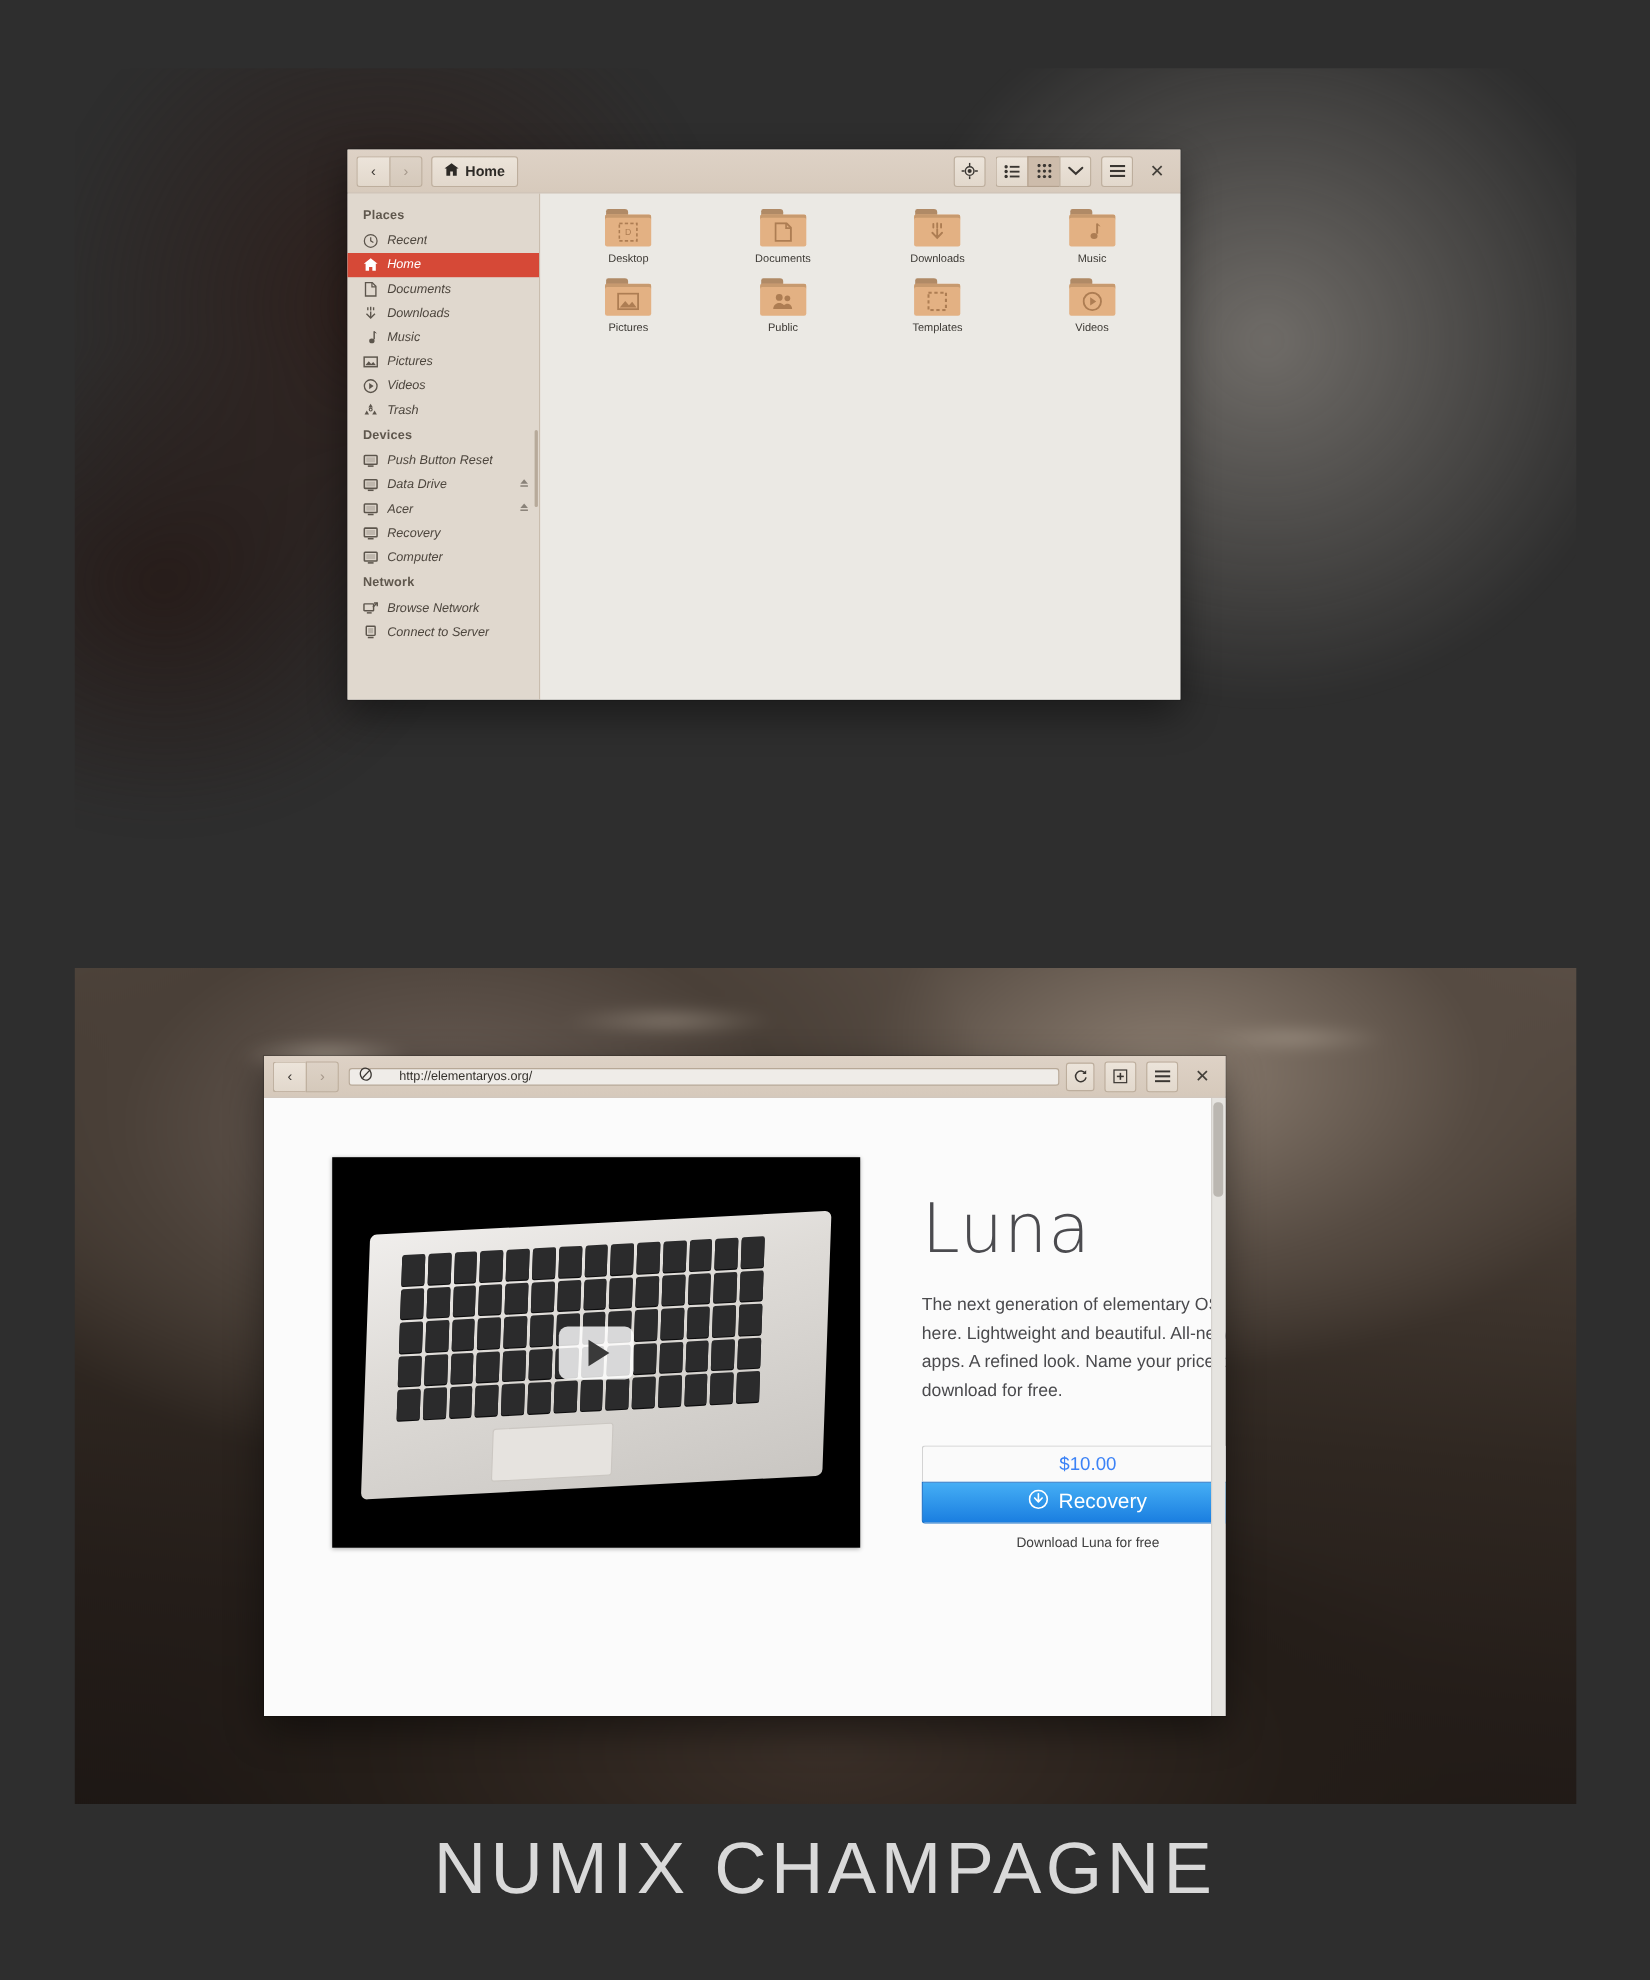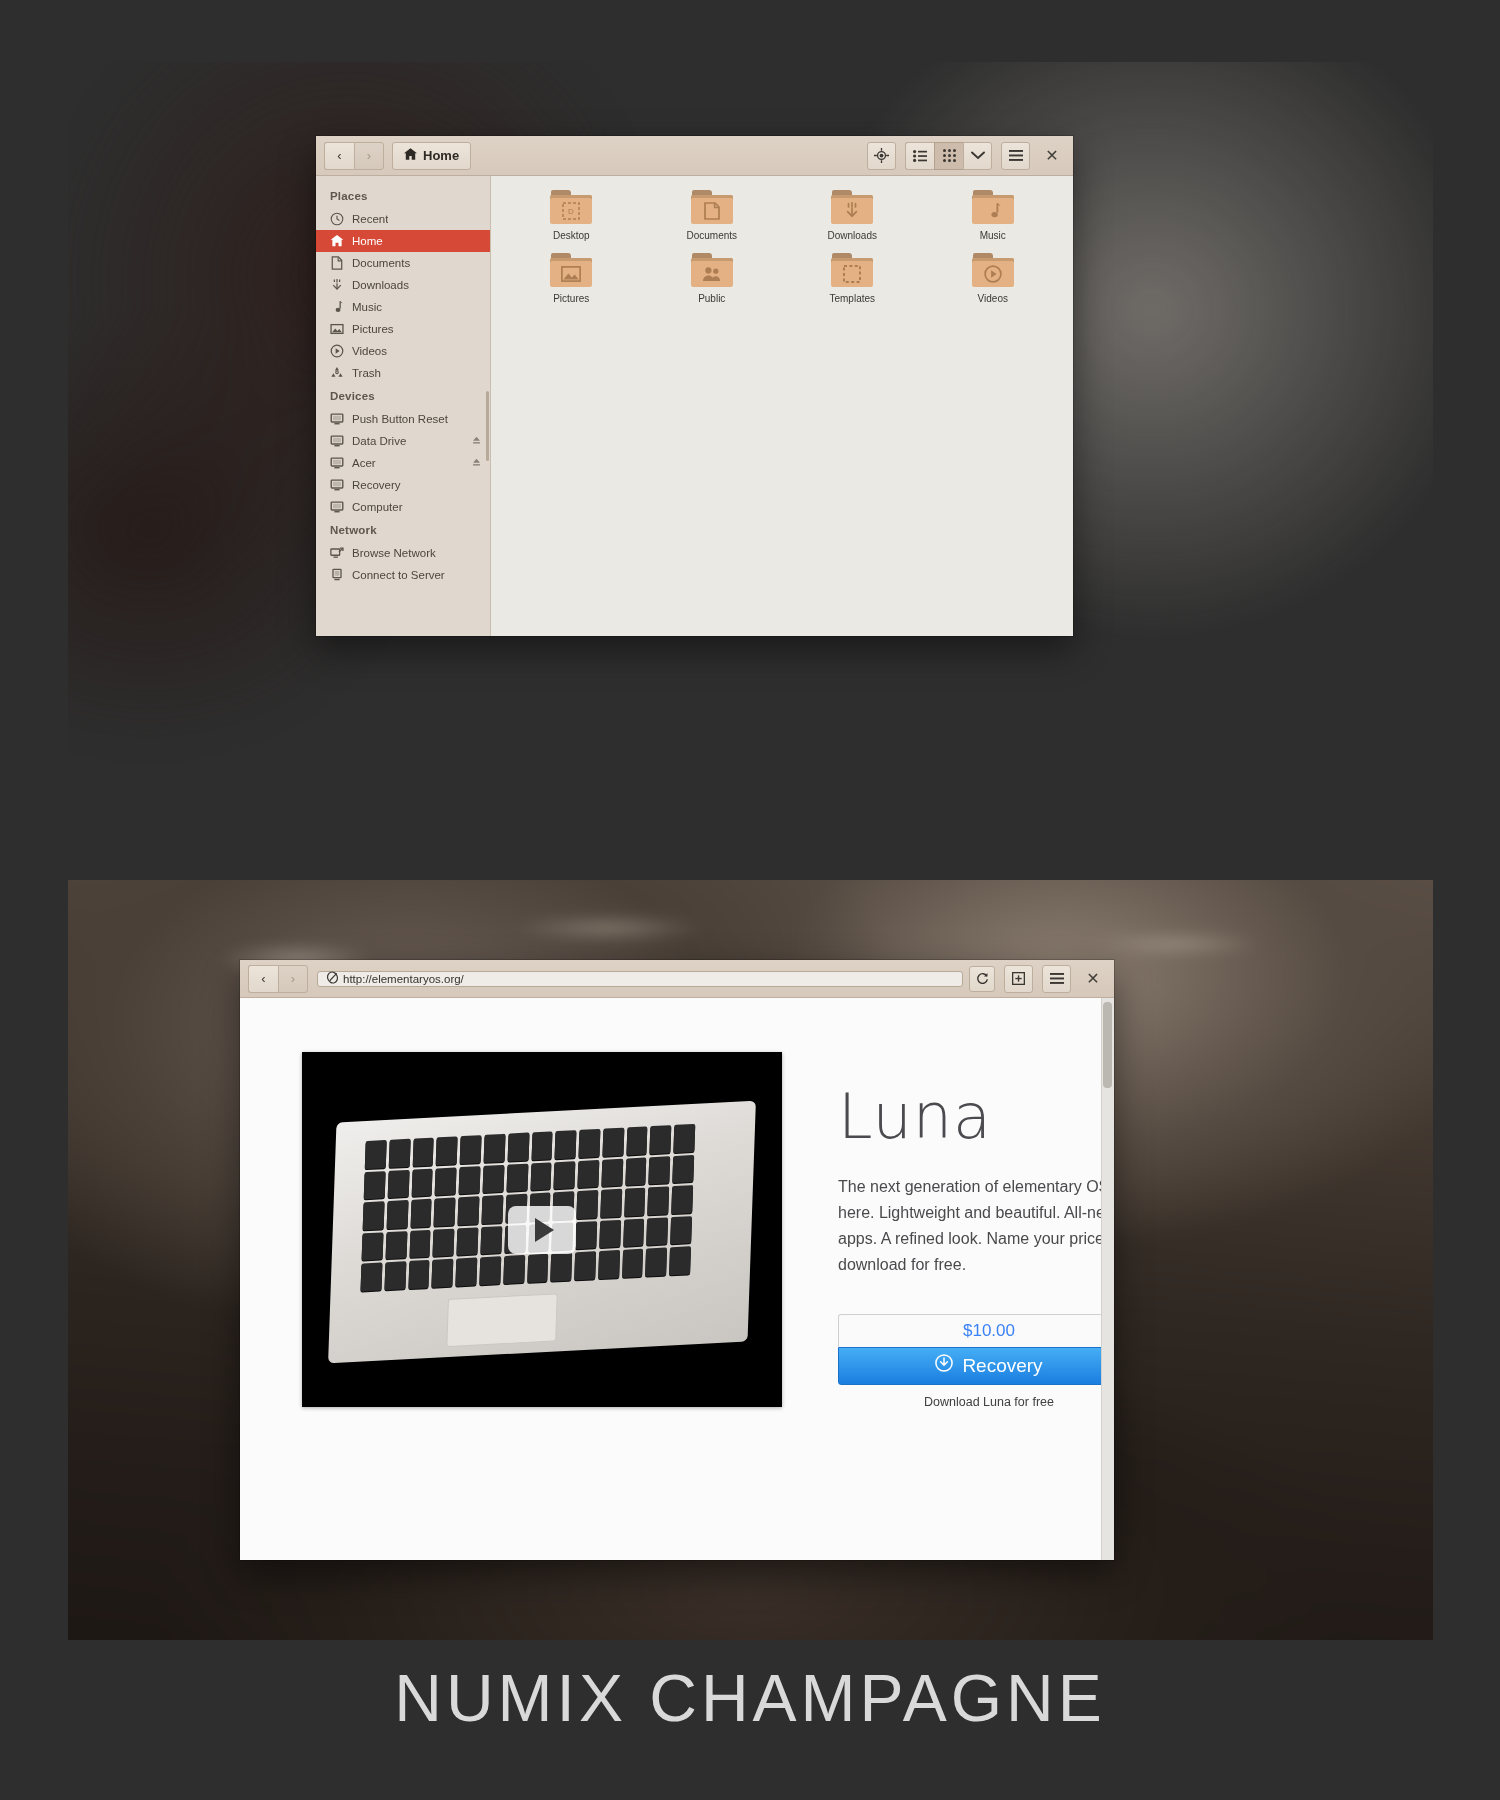--- a/index.html
+++ b/index.html
@@ -127,21 +127,21 @@
     padding-top: 8px; position: relative;
   }
   .side-head {
     font-size: 11.5px; font-weight: 700; color: #5f574d;
     padding: 6px 0 6px 14px; letter-spacing: .2px;
   }
   .side-item {
     display: flex; align-items: center; gap: 8px;
     height: 22px; padding: 0 8px 0 14px;
     font-size: 11.5px; color: #4d463e;
-    cursor: pointer; position: relative;
+    cursor: pointer; position: relative; font-style: italic;
   }
   .side-item.sel { background: #d64937; color: #fff; }
   .side-item .ic { width: 14px; height: 14px; flex: 0 0 14px;
     display: flex; align-items: center; justify-content: center; }
   .side-item .ic svg { display: block; }
   .side-item .lbl { white-space: nowrap; overflow: hidden; text-overflow: ellipsis; }
   .eject { margin-left: auto; opacity: .65; }
   .side-scroll {
     position: absolute; right: 1px; top: 215px;
     width: 3px; height: 70px; background: #b7aa9a; border-radius: 2px;
@@ -174,21 +174,21 @@
   
   #browser { left: 172px; top: 80px; width: 874px; height: 600px; }
   .br-top {
     display: flex; align-items: center; gap: 9px;
     height: 38px; padding: 0 8px;
     background: linear-gradient(180deg,#ded2c6 0%,#d6c9bb 100%);
     border-bottom: 1px solid #bdae9e;
   }
   .urlwrap { flex: 1; display: flex; align-items: center; gap: 6px; }
   .urlbar {
-    flex: 1; display: flex; align-items: center; gap: 4px;
+    flex: 1; display: flex; align-items: center; gap: 24px;
     height: 16px; padding: 0 8px;
     background: #efece8; border: 1px solid #b7a897; border-radius: 3px;
   }
   .urlbar .txt { font-size: 11.5px; color: #34312c; }
   .reload {
     width: 26px; height: 26px; border-radius: 3px;
     background: linear-gradient(180deg,#ece4da,#e2d8cc);
     border: 1px solid #bdae9d; display: flex;
     align-items: center; justify-content: center; cursor: pointer;
   }

